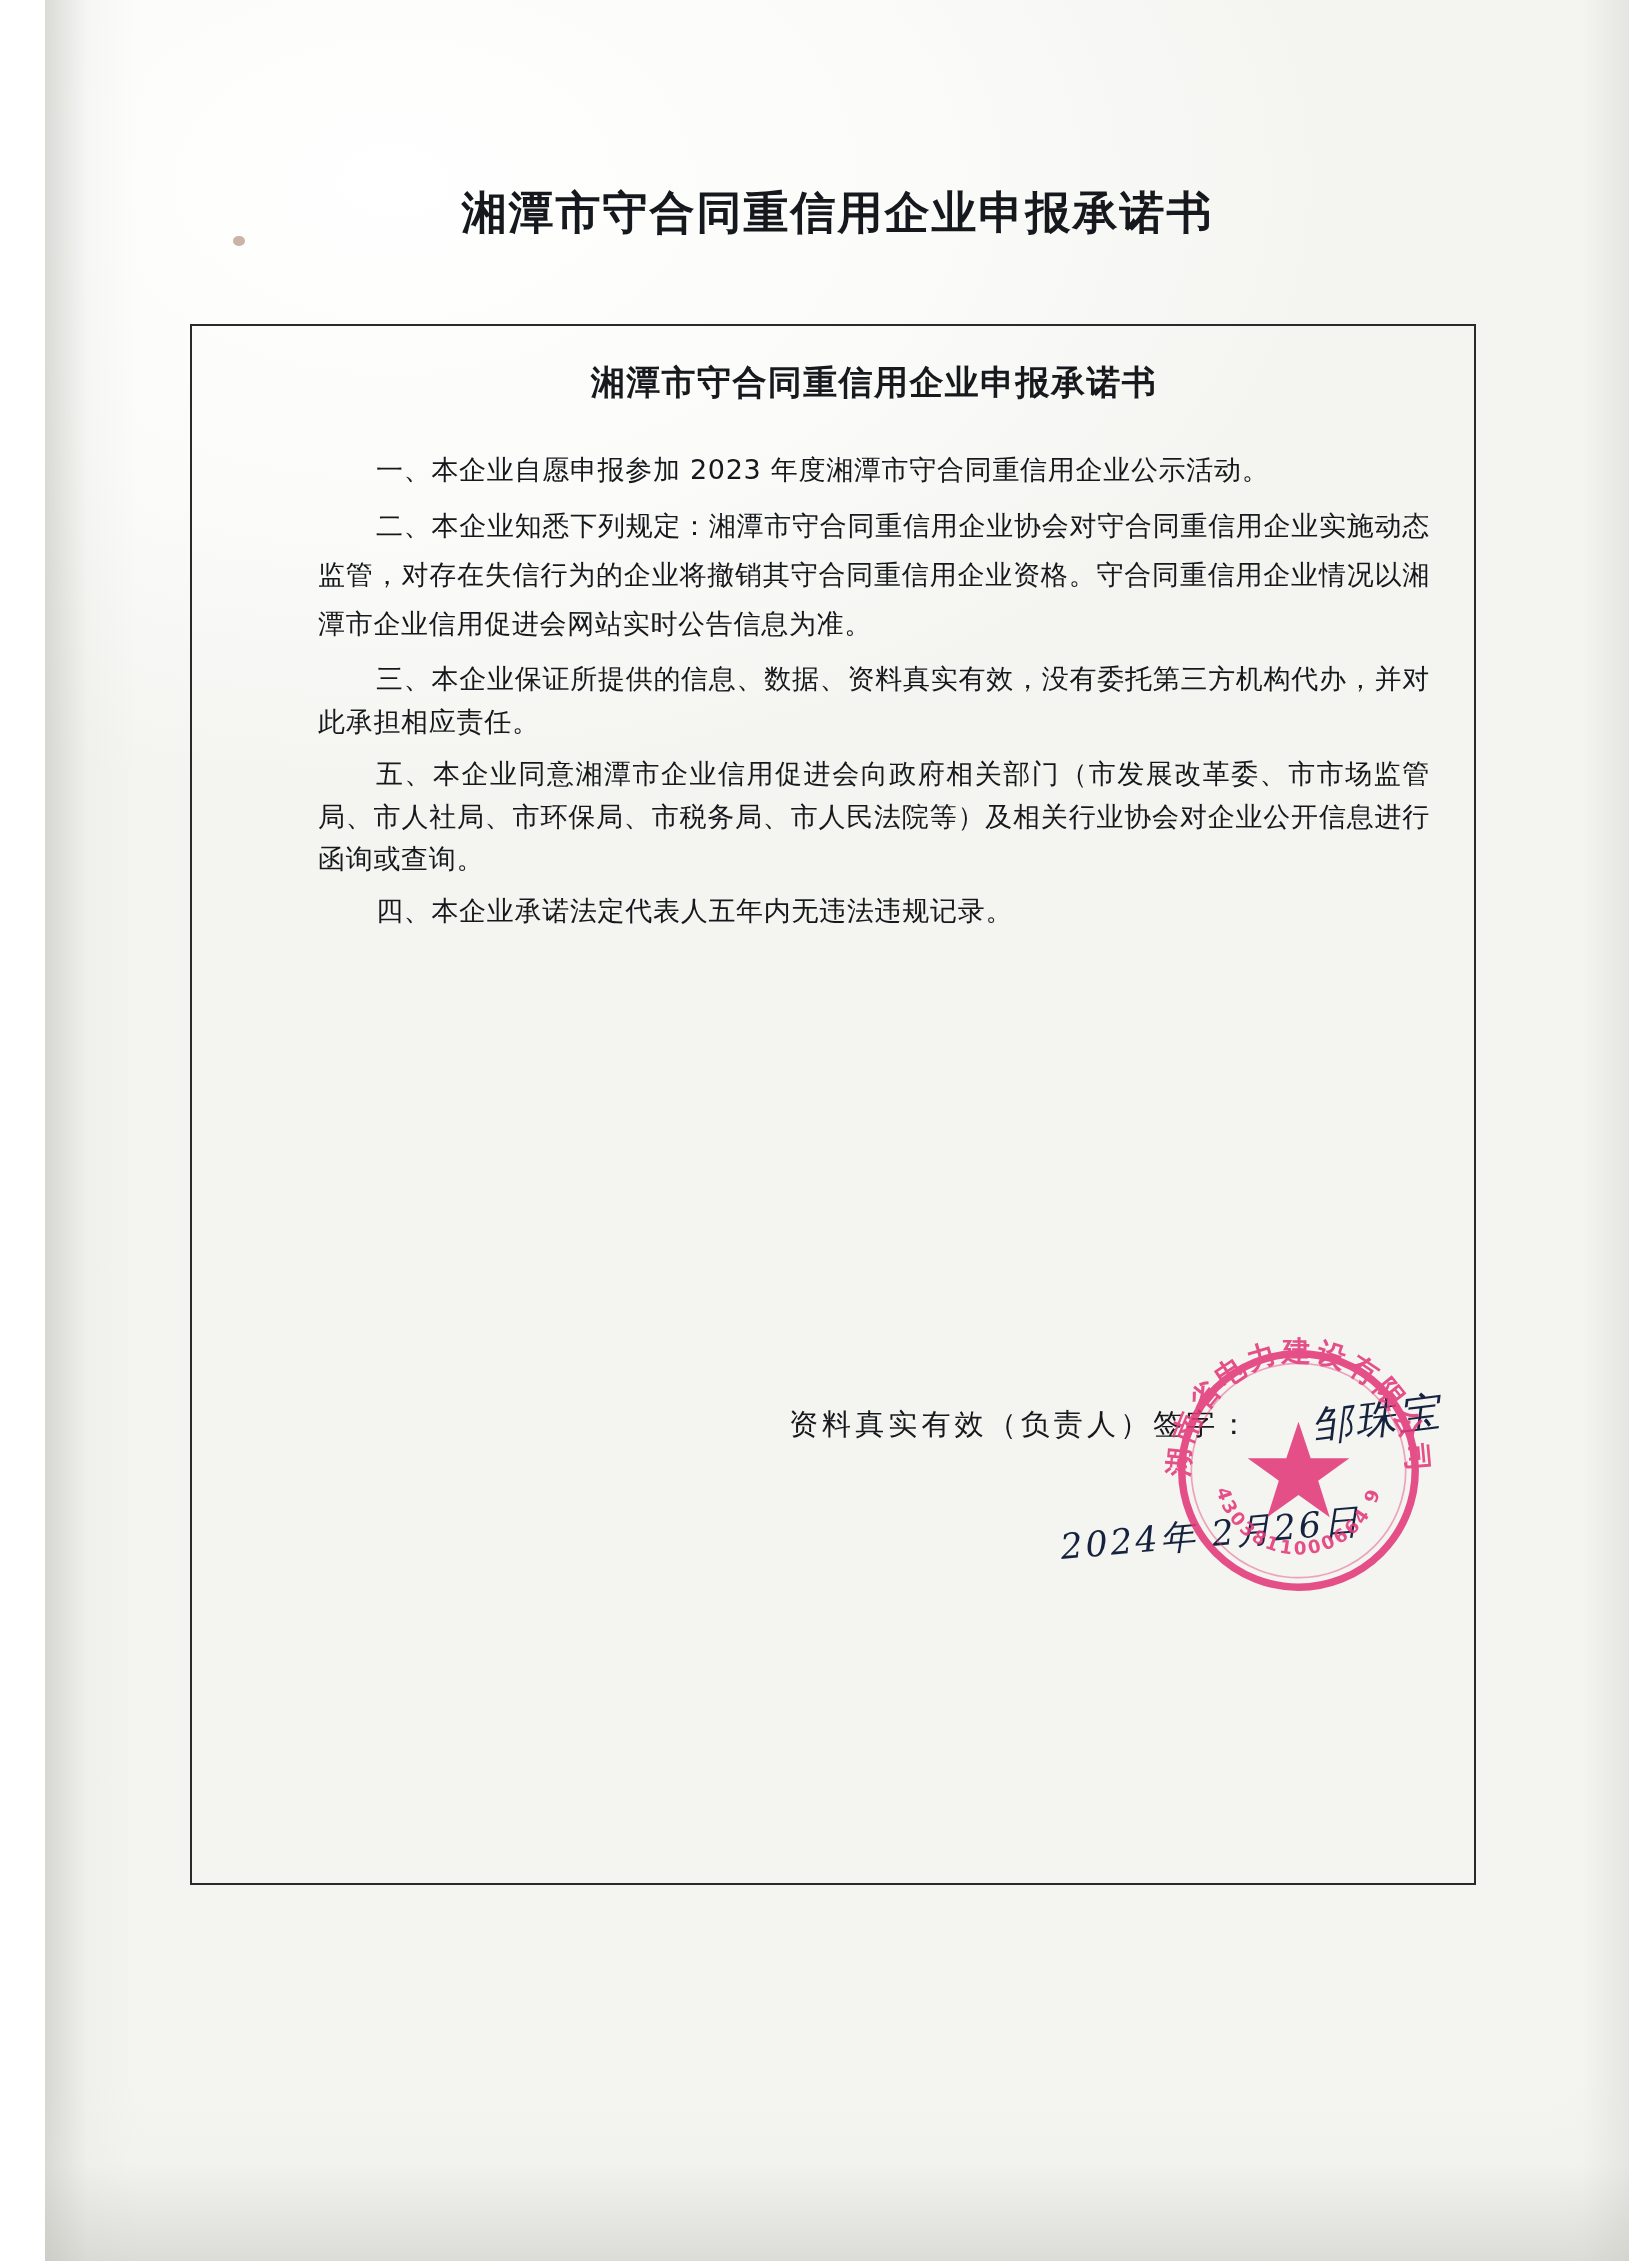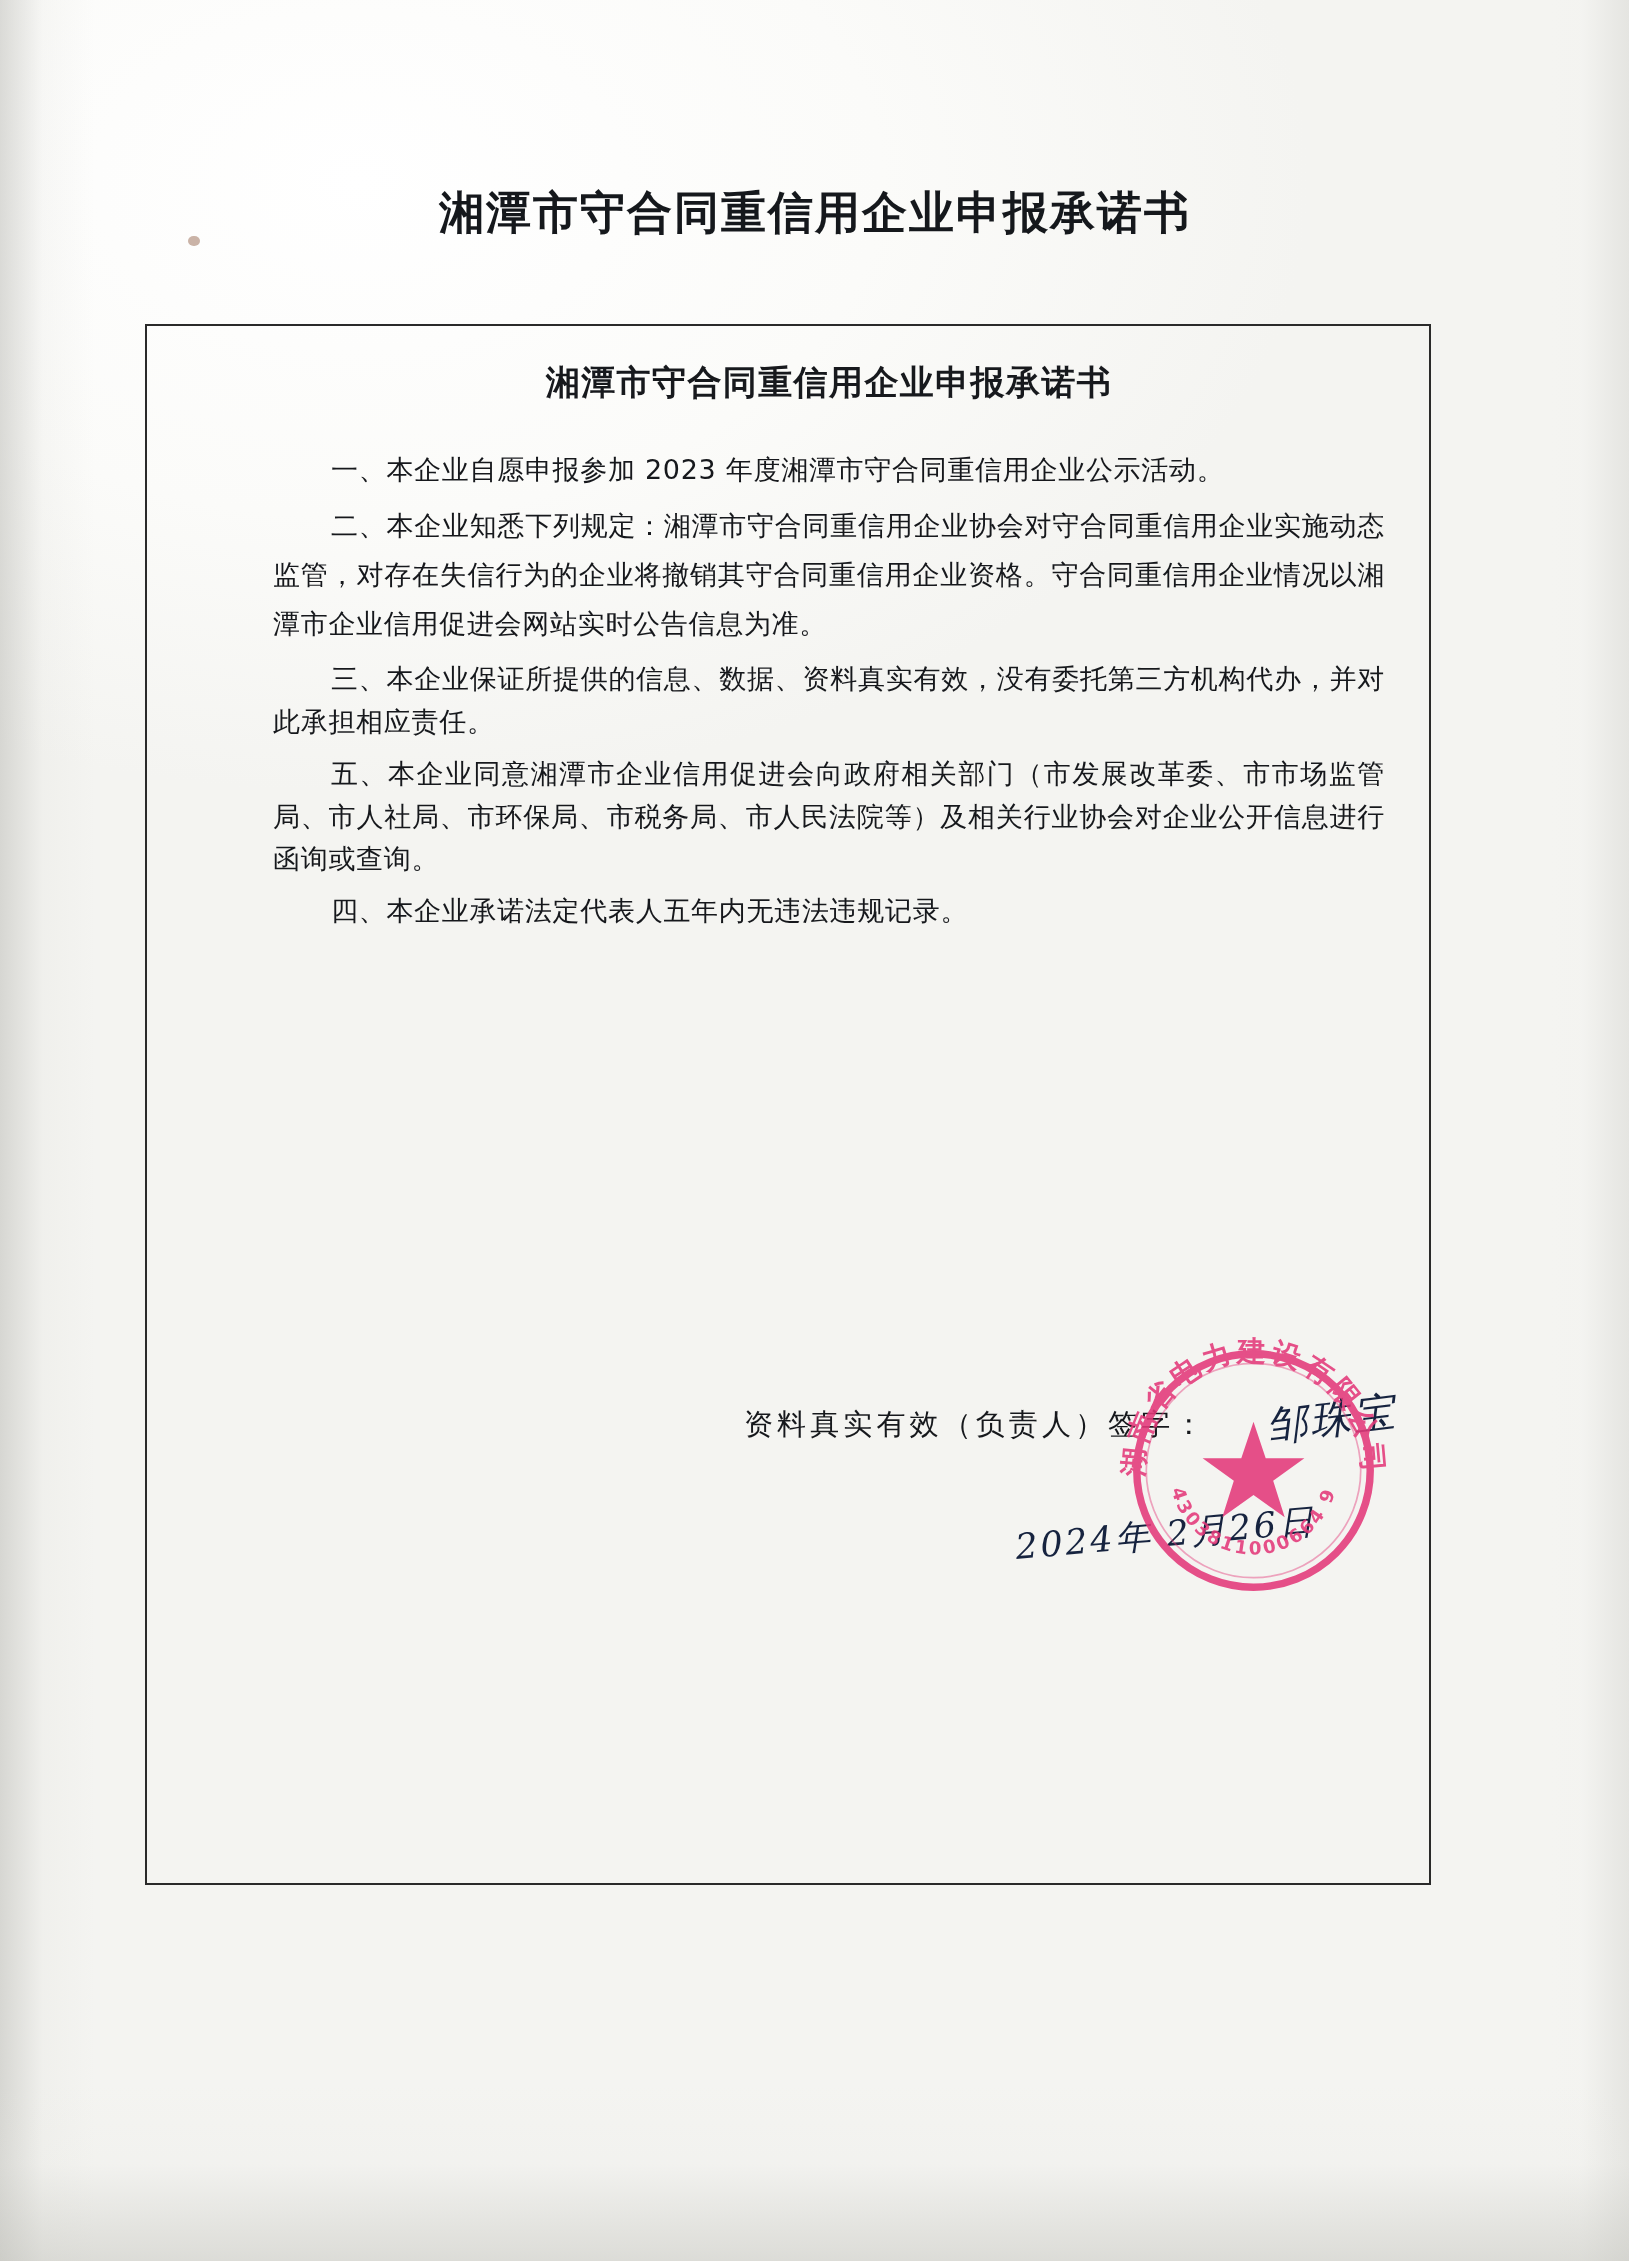--- a/index.html
+++ b/index.html
@@ -15,20 +15,21 @@
     font-family: "DejaVu Sans", "Liberation Sans", sans-serif;
   }
 
   
   .page {
     position: absolute;
     inset: 0;
     background:
       radial-gradient(ellipse 950px 611px at 22% 8%, #ffffff 0%, #fbfbf9 55%, #f4f4f1 100%),
       linear-gradient(180deg, #fdfdfb 0%, #f7f7f4 40%, #f2f2ef 75%, #eceae6 100%);
+    margin-left: 45px;
   }
   .scan-shadow-left {
     position: absolute;
     left: 0; top: 0; bottom: 0; width: 95px;
     background: linear-gradient(90deg, rgba(190,190,185,0.55) 0%, rgba(220,220,215,0.18) 45%, rgba(255,255,255,0) 100%);
     pointer-events: none;
   }
   .scan-shadow-bottom {
     position: absolute;
     left: 0; right: 0; bottom: 0; height: 176px;

